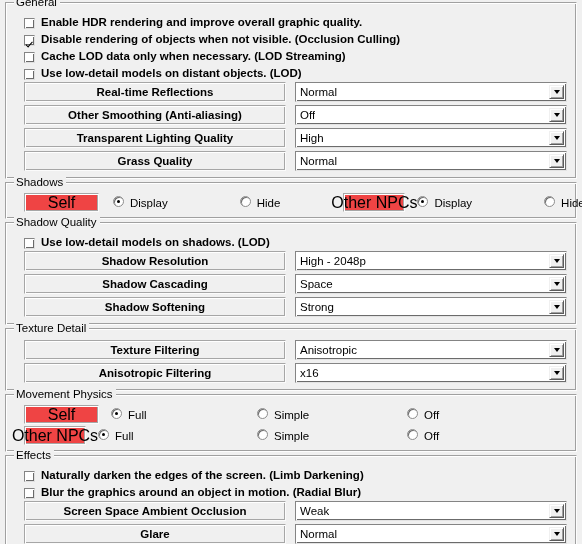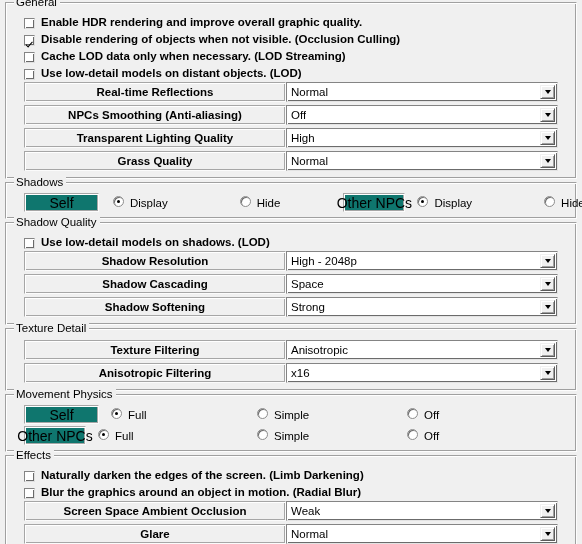--- a/index.html
+++ b/index.html
@@ -107,20 +107,21 @@
     justify-content: center;
     font-size: 11.5px;
     color: #000;
     flex: 0 0 auto;
     font-weight: bold;
   }
   .combo {
     width: 272px;
     height: 20px;
     box-sizing: border-box;
+    margin-left: 9px;
     background: #ffffff;
     border-top: 1px solid #848484;
     border-left: 1px solid #848484;
     border-right: 1px solid #e3e3e3;
     border-bottom: 1px solid #e3e3e3;
     box-shadow: 1px 1px 0 0 #ffffff inset, -1px -1px 0 0 #6b6b6b inset;
     display: flex;
     align-items: center;
     position: relative;
     flex: 0 0 auto;
@@ -160,29 +161,29 @@
   .radio-row {
     display: flex;
     align-items: center;
     height: 21px;
     margin-left: 18px;
     position: relative;
   }
   .side-label {
     height: 19px;
     box-sizing: border-box;
-    background: #0f766e;
+    background: #ef4444;
     border: 1px solid #a6a6a6;
     border-right-color: #fbfbfb;
     border-bottom-color: #fbfbfb;
     box-shadow: 1px 1px 0 0 #ffffff inset, -1px -1px 0 0 #a6a6a6 inset;
     display: flex;
     align-items: center;
     justify-content: center;
-    font-size: 14px;
+    font-size: 16px;
     flex: 0 0 auto;
     white-space: nowrap;
     text-align: center;
   }
   .side-label.wide { width: 75px; }
   .side-label.narrow { width: 62px; padding: 0 2px; }
 
   .radio-item {
     display: flex;
     flex: 0 0 auto;
@@ -254,21 +255,21 @@
     <div class="setting-row">
       <div class="field-label">Real-time Reflections</div>
       <div class="combo">
         <span class="combo-text">Normal</span>
         <span class="combo-btn">
             <span class="combo-arrow"></span>
           </span>
       </div>
     </div>
     <div class="setting-row">
-      <div class="field-label">NPCs Smoothing (Anti-aliasing)</div>
+      <div class="field-label">Other Smoothing (Anti-aliasing)</div>
       <div class="combo">
         <span class="combo-text">Off</span>
         <span class="combo-btn">
             <span class="combo-arrow"></span>
           </span>
       </div>
     </div>
     <div class="setting-row">
       <div class="field-label">Transparent Lighting Quality</div>
       <div class="combo">

